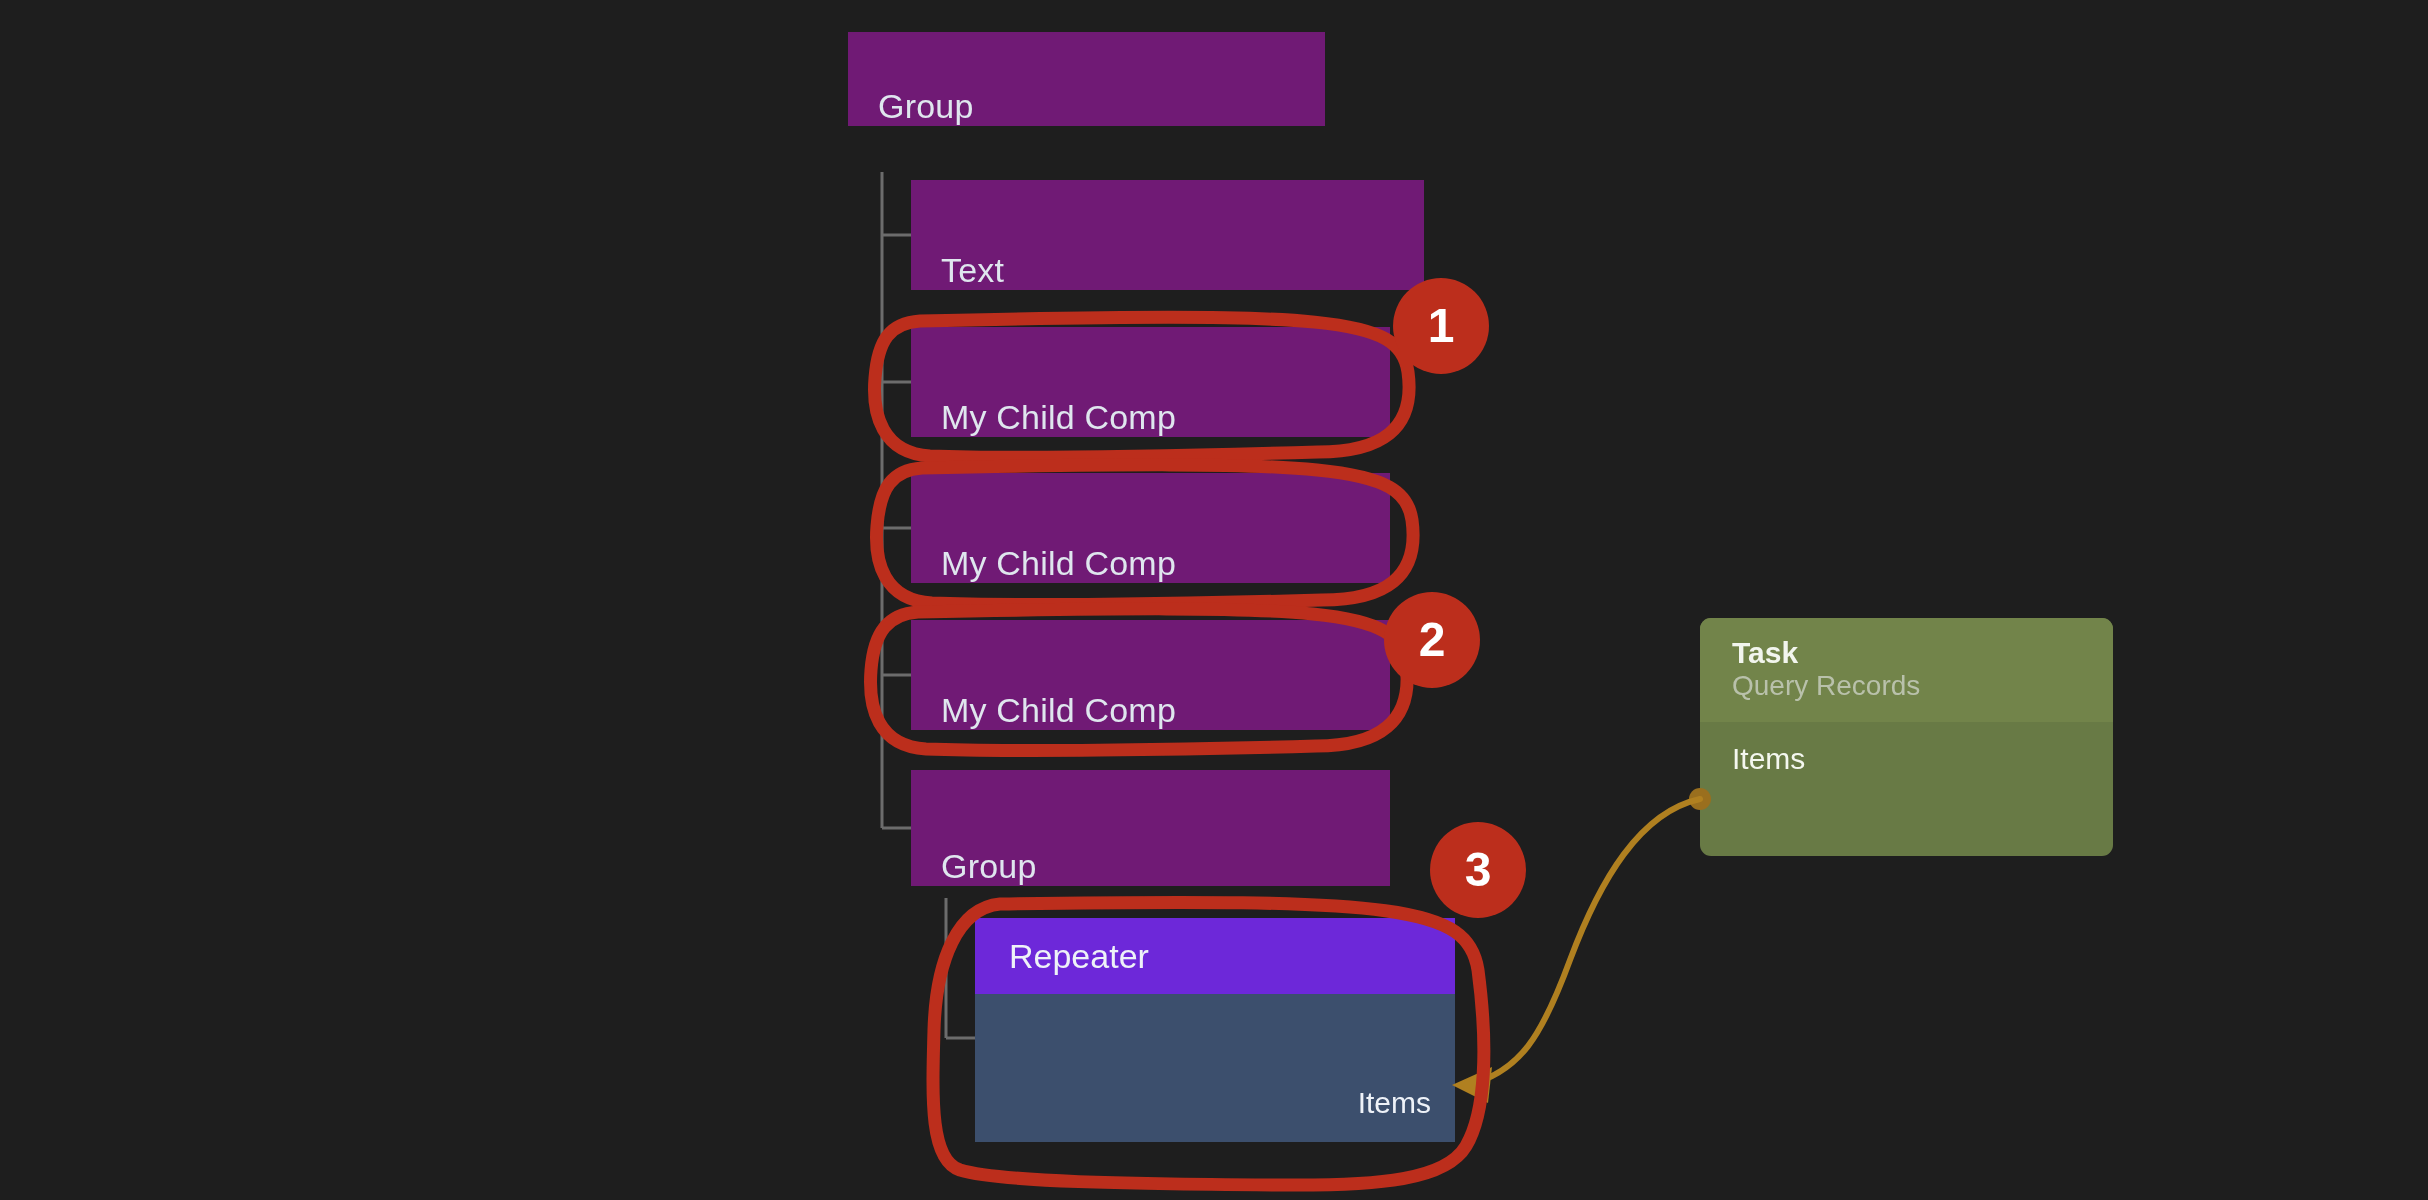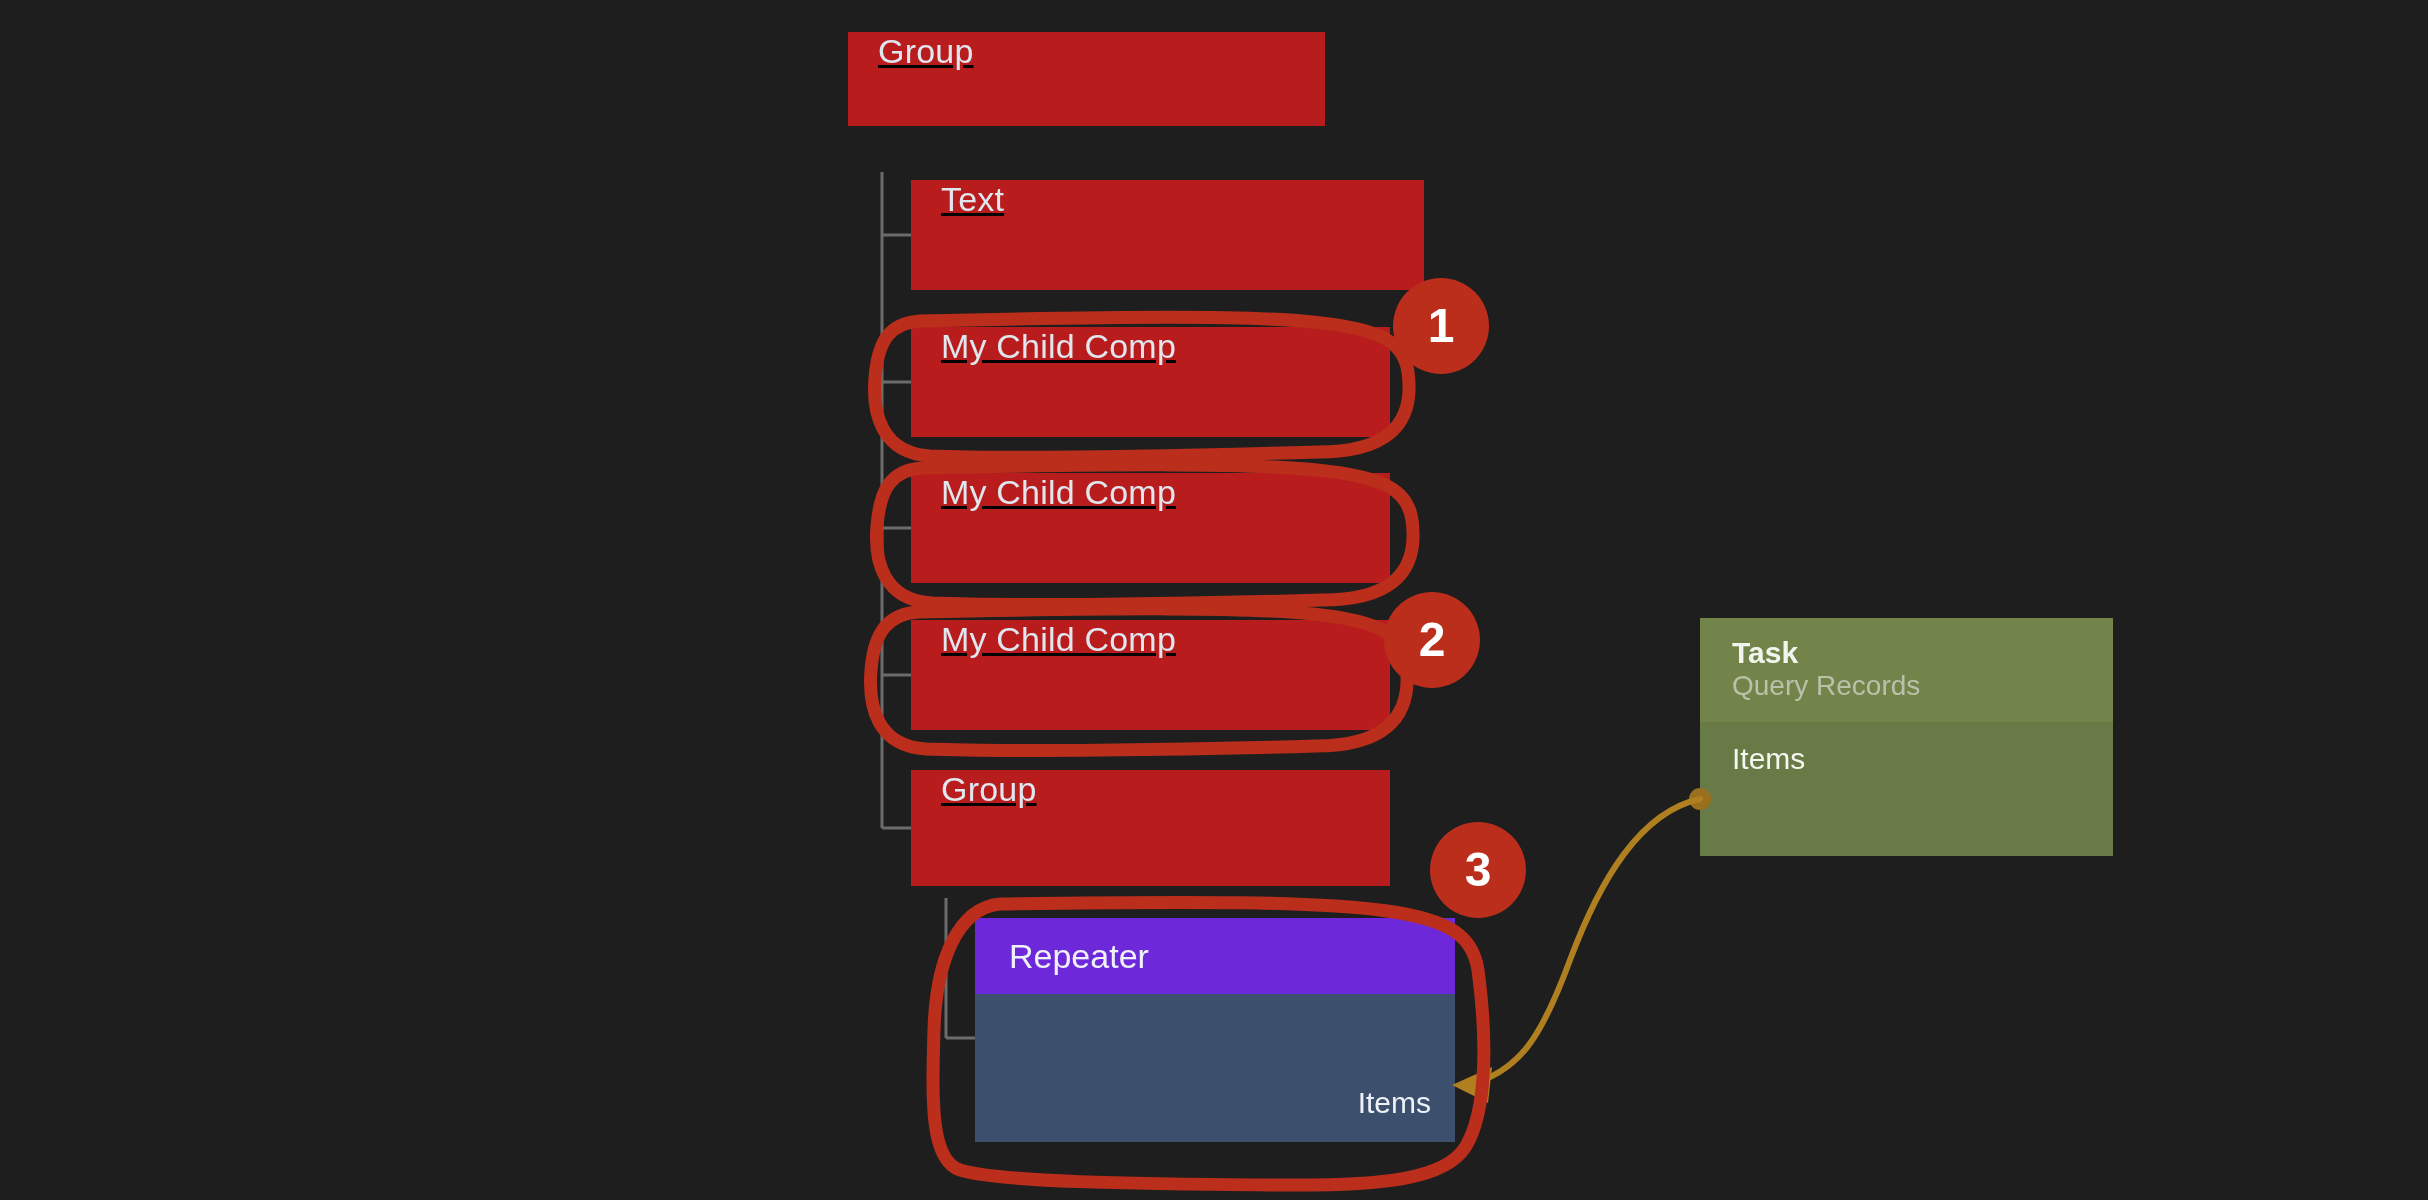--- a/index.html
+++ b/index.html
@@ -23,25 +23,24 @@
     position: absolute;
     left: 0; top: 0;
     width: 2428px;
     height: 1200px;
     pointer-events: none;
   }
 
   
   .node {
     position: absolute;
-    background: #b91c1c;
+    background: #701a75;
     box-sizing: border-box;
     display: flex;
-    align-items: flex-start;
-    text-decoration: underline;
+    align-items: flex-end;
   }
   .node-label {
     color: #dfe6ee;
     font-size: 34px;
     font-weight: 400;
     letter-spacing: 0.2px;
     padding-left: 30px;
     white-space: nowrap;
   }
 
@@ -78,21 +77,21 @@
     align-items: flex-end;
     padding: 0 24px 22px 0;
   }
   .repeater .panel-body .t {
     color: #eef2f8;
     font-size: 30px;
     white-space: nowrap;
   }
 
   
-  .task { background: #687a45; }
+  .task { background: #687a45; border-radius: 11px; }
   .task .panel-head {
     height: 104px;
     background: #72844a;
     flex-direction: column;
     align-items: flex-start;
     justify-content: center;
     padding-left: 32px;
   }
   .task-title {
     color: #f2f5ee;

